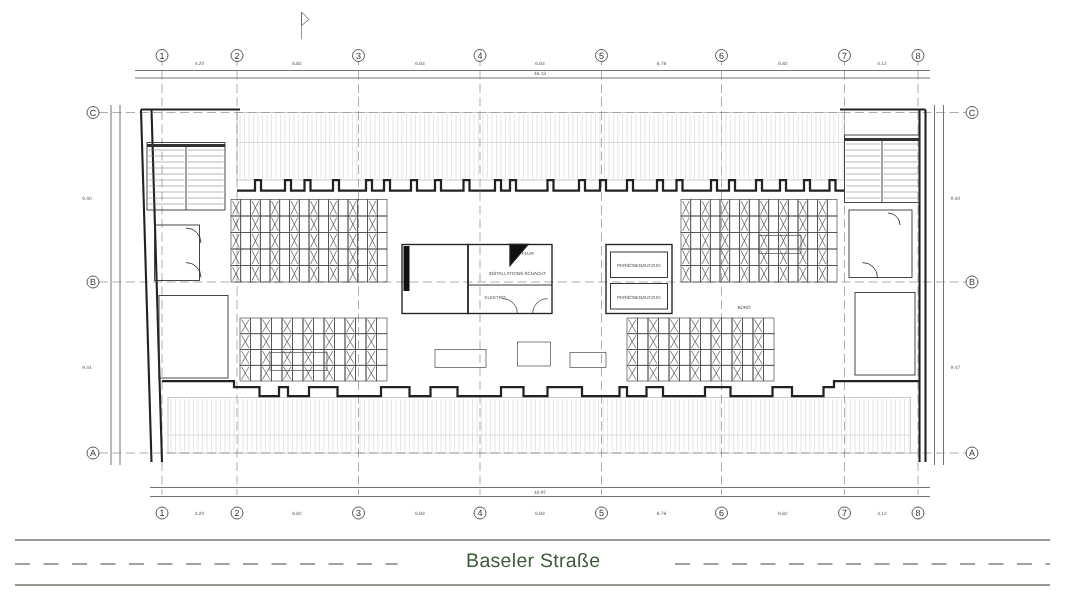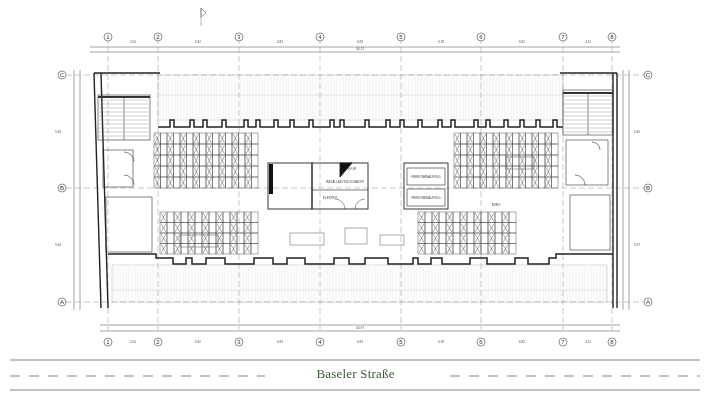--- a/index.html
+++ b/index.html
@@ -1,18 +1,18 @@
 <!DOCTYPE html>
 <html><head>
 <meta charset="utf-8">
 <style>
   html,body{margin:0;padding:0;background:#ffffff;}
   body{width:711px;height:400px;position:relative;overflow:hidden;font-family:"Liberation Sans",sans-serif;}
   #plan{position:absolute;left:0;top:0;width:711px;height:400px;}
-  .street-label{position:absolute;left:0;width:711px;top:366px;text-align:center;font-size:13px;color:#3b5a38;letter-spacing:0.2px;font-family:Liberation Serif, serif;}
+  .street-label{position:absolute;left:0;width:711px;top:366px;text-align:center;font-size:13px;color:#3b5a38;letter-spacing:0.2px;}
   .gl{font-size:6px;fill:#333;font-family:"Liberation Sans",sans-serif;}
   .dim{font-size:3.2px;fill:#555;font-family:"Liberation Sans",sans-serif;}
   .room{font-size:3px;fill:#444;font-family:"Liberation Sans",sans-serif;}
 </style>
 </head>
 <body>
 
 <svg id="plan" viewBox="0 0 711 400" xmlns="http://www.w3.org/2000/svg">
 
   <g>

